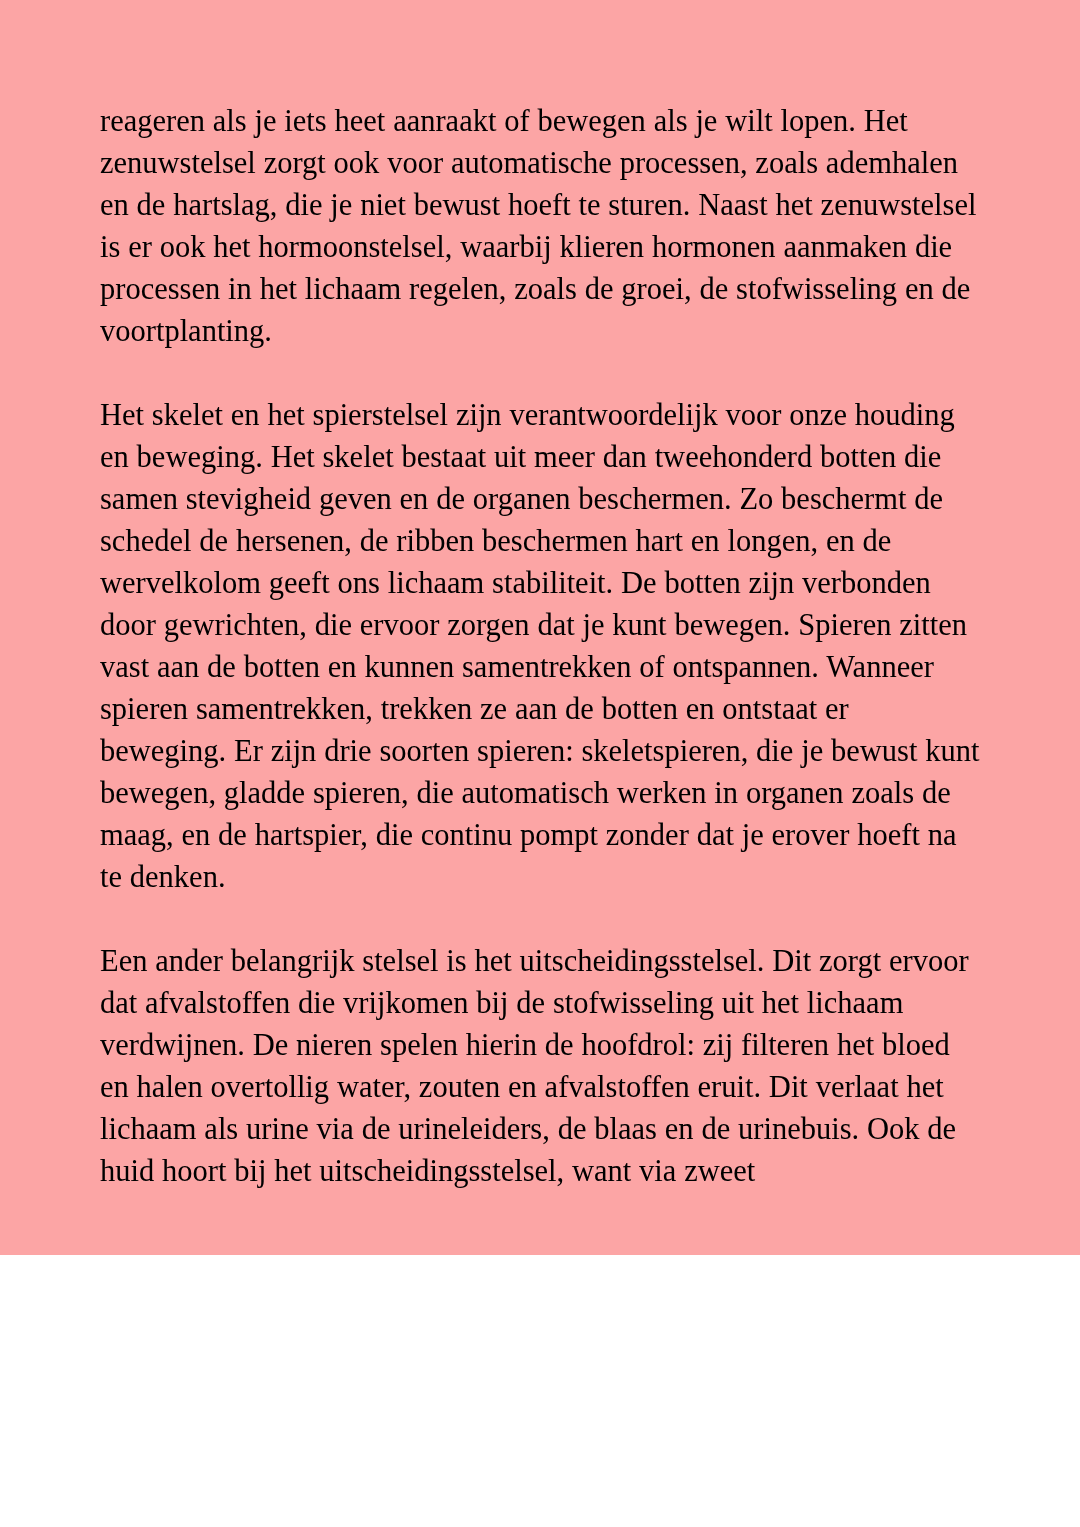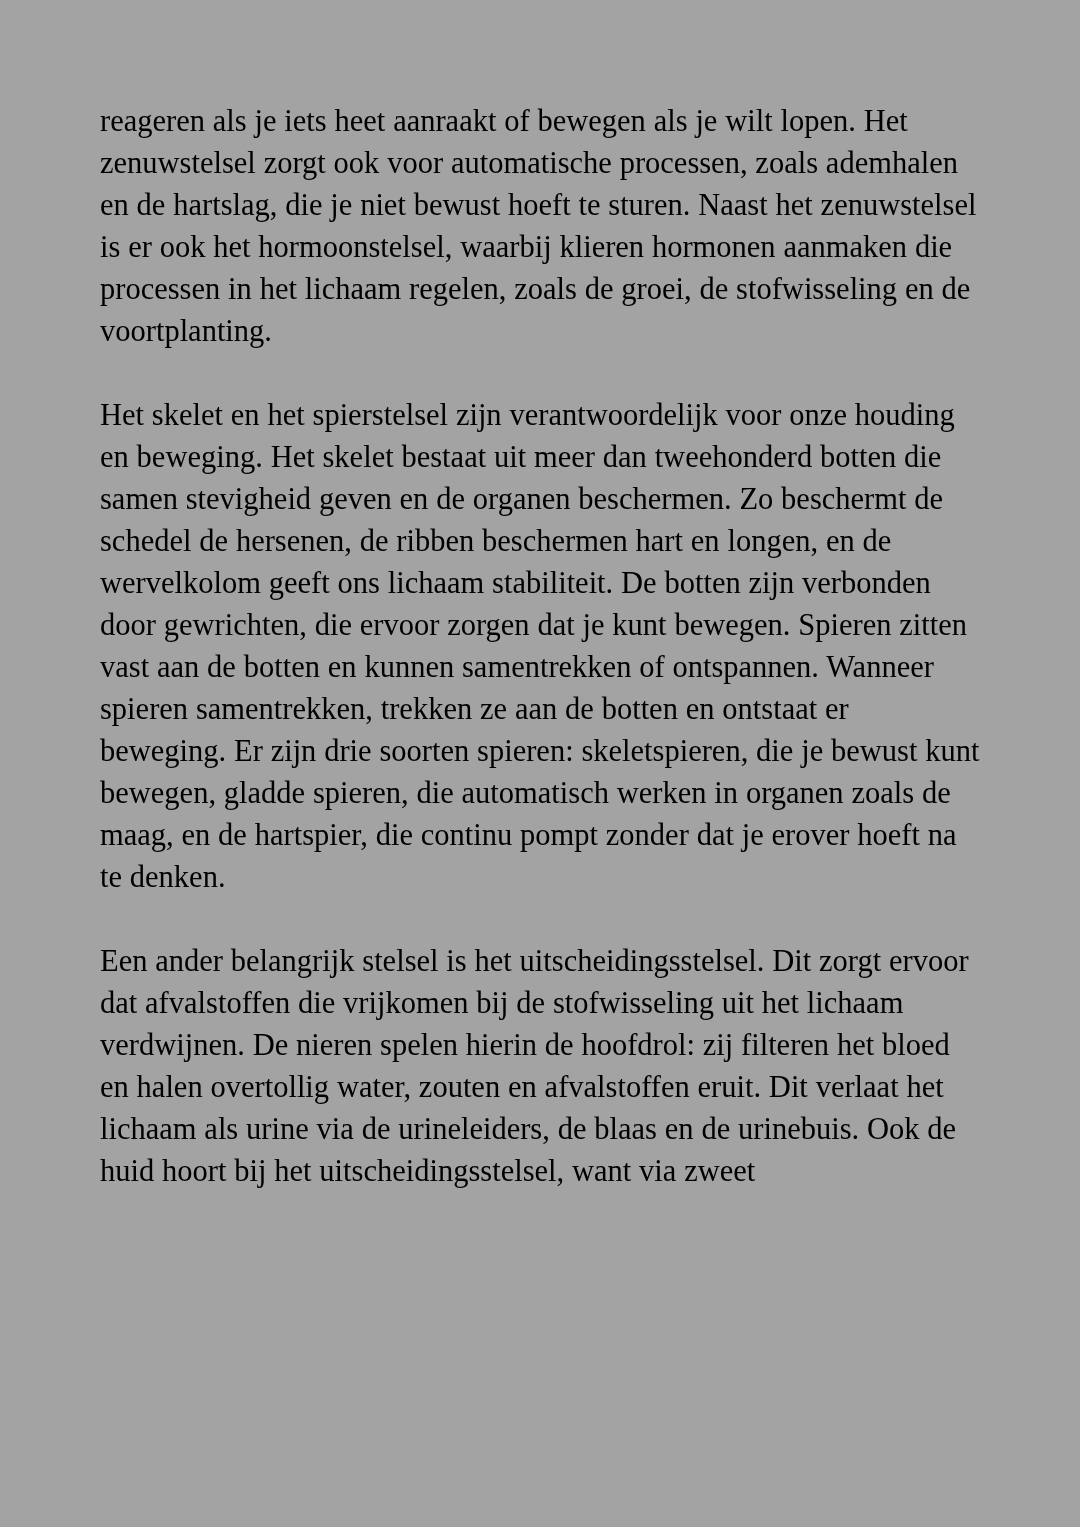--- a/index.html
+++ b/index.html
@@ -12,22 +12,22 @@
     width: 1080px;
     height: 1527px;
     overflow: hidden;
     font-family: "Liberation Serif", "DejaVu Serif", serif;
     color: #000000;
     -webkit-font-smoothing: antialiased;
   }
   .page {
     position: relative;
     width: 1080px;
-    height: 1527px;
-    background: #a3a3a3;
+    height: 1255px;
+    background: #fca5a5;
     box-sizing: border-box;
     padding: 100px 110px 0 100px;
   }
   .doc-body {
     width: 880px;
   }
   .para {
     font-size: 30.5px;
     line-height: 42px;
     text-align: left;

